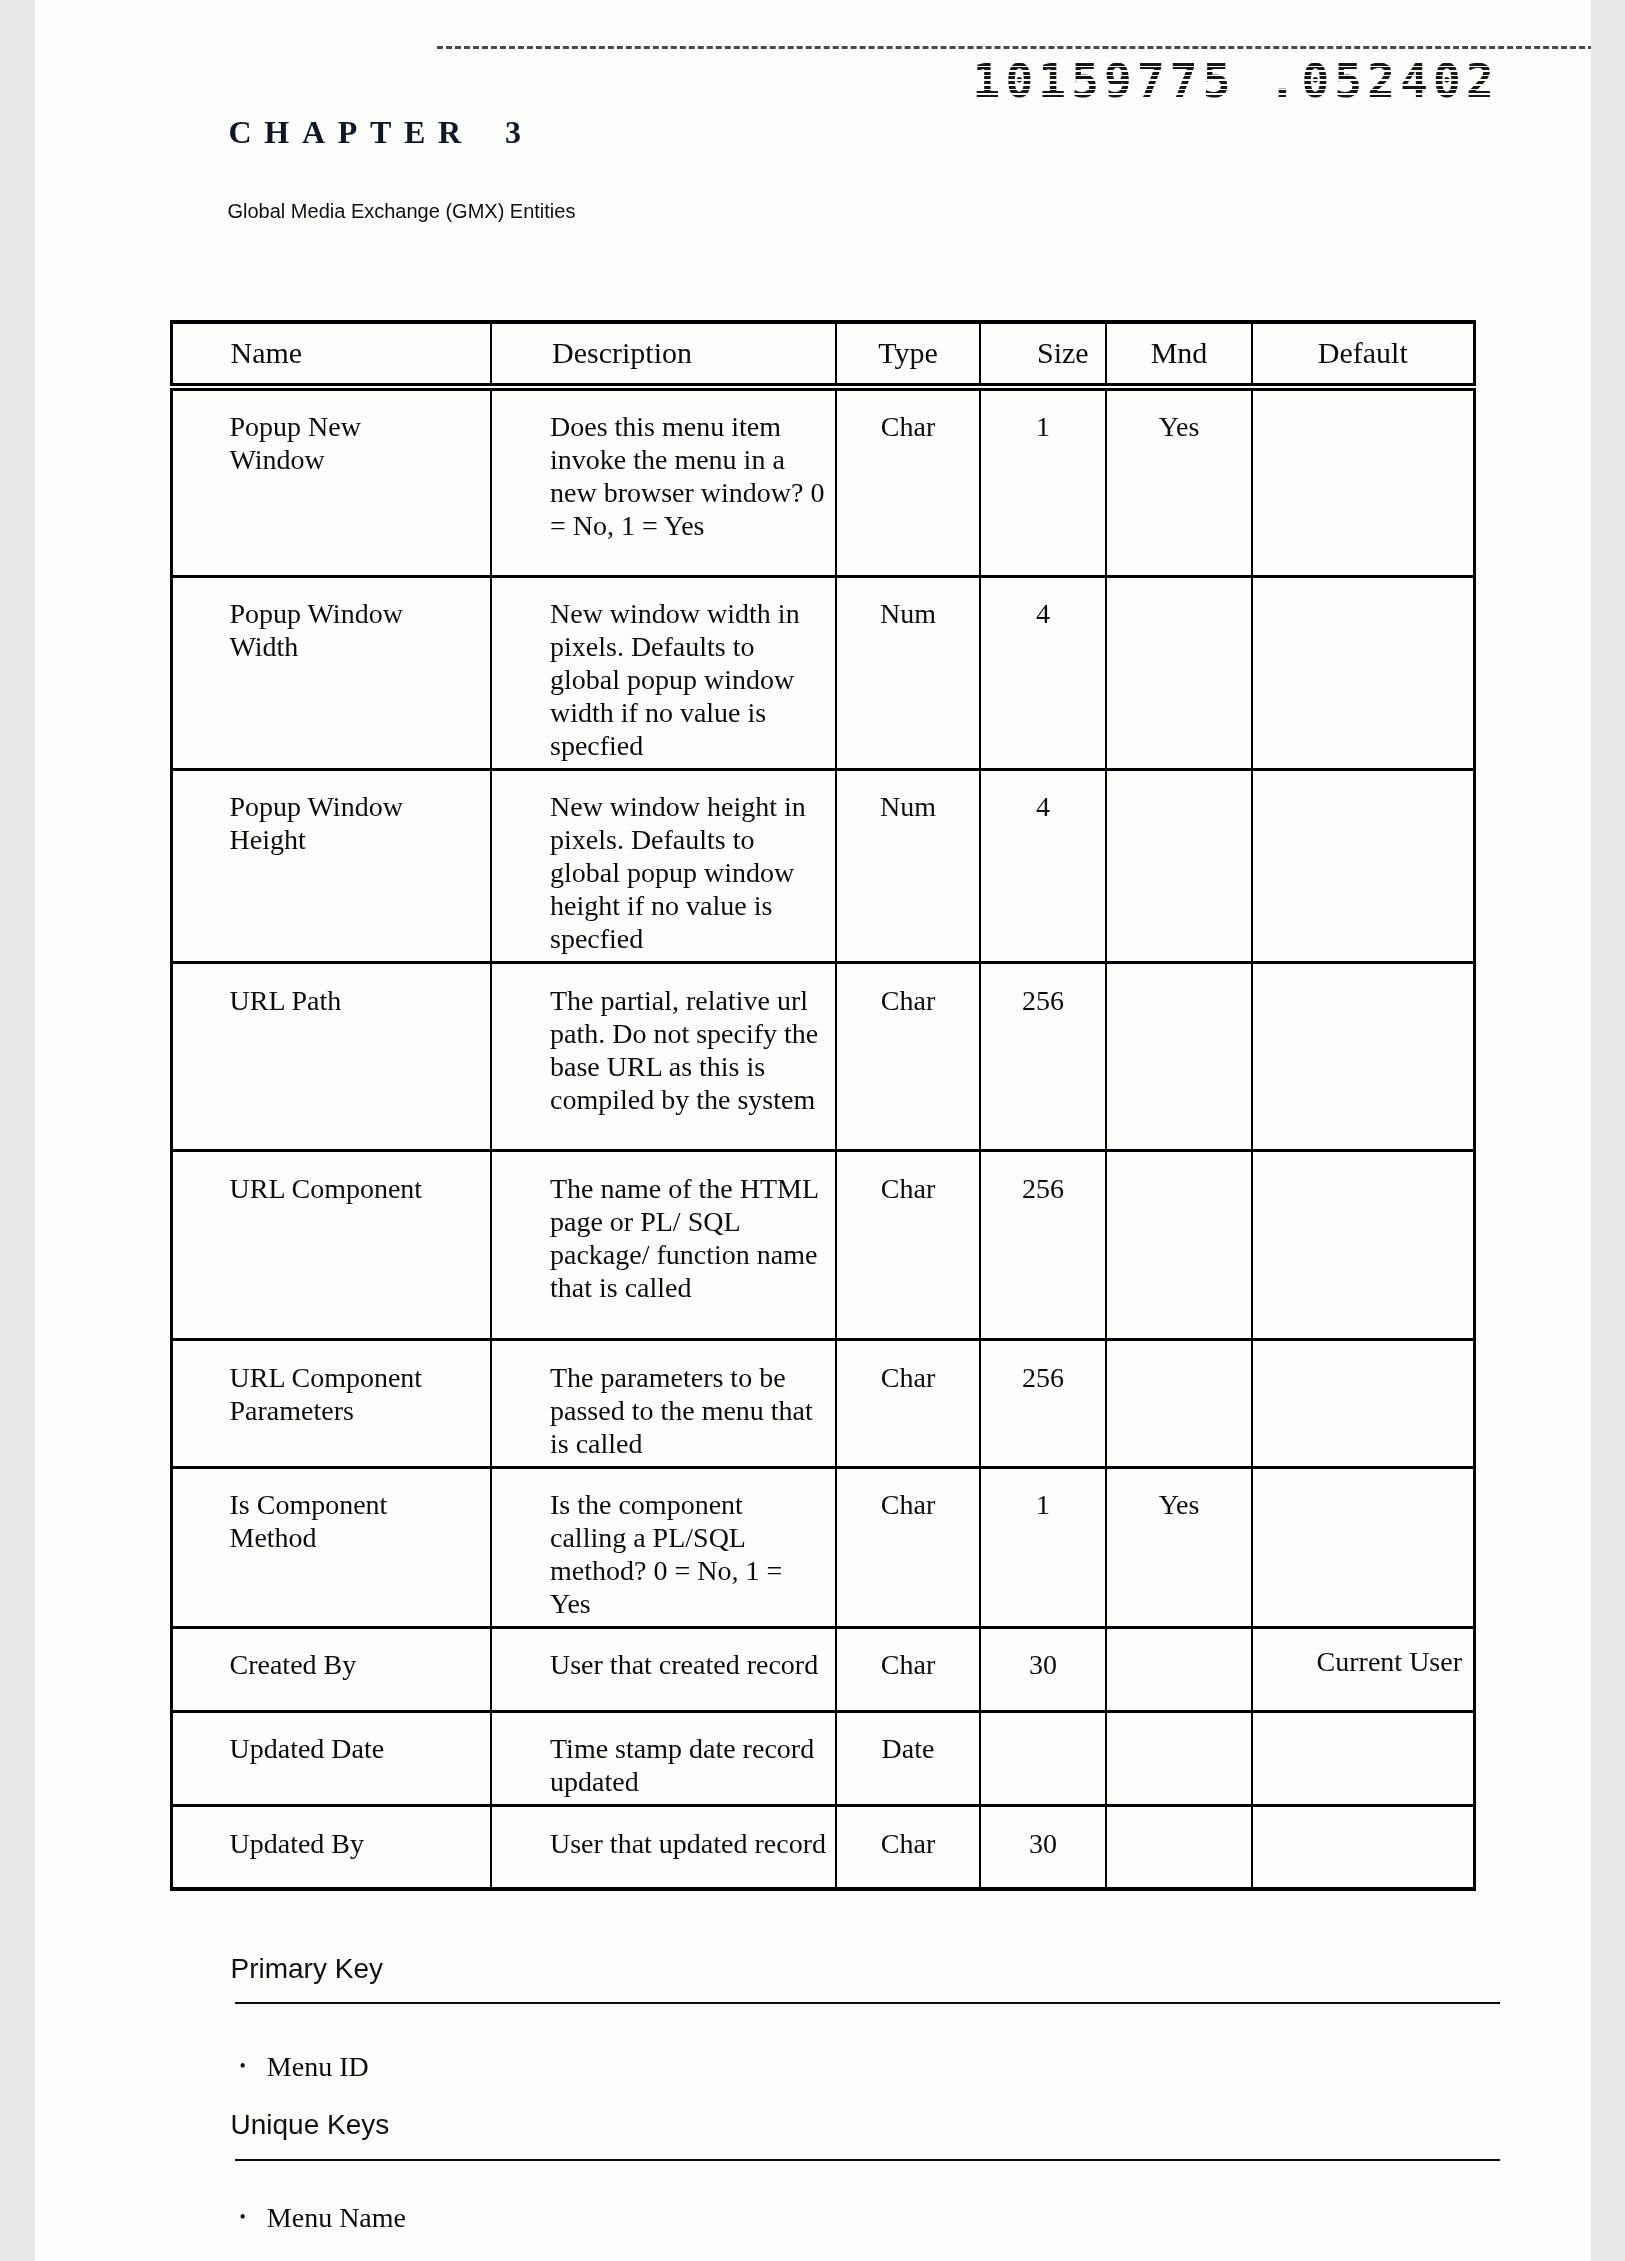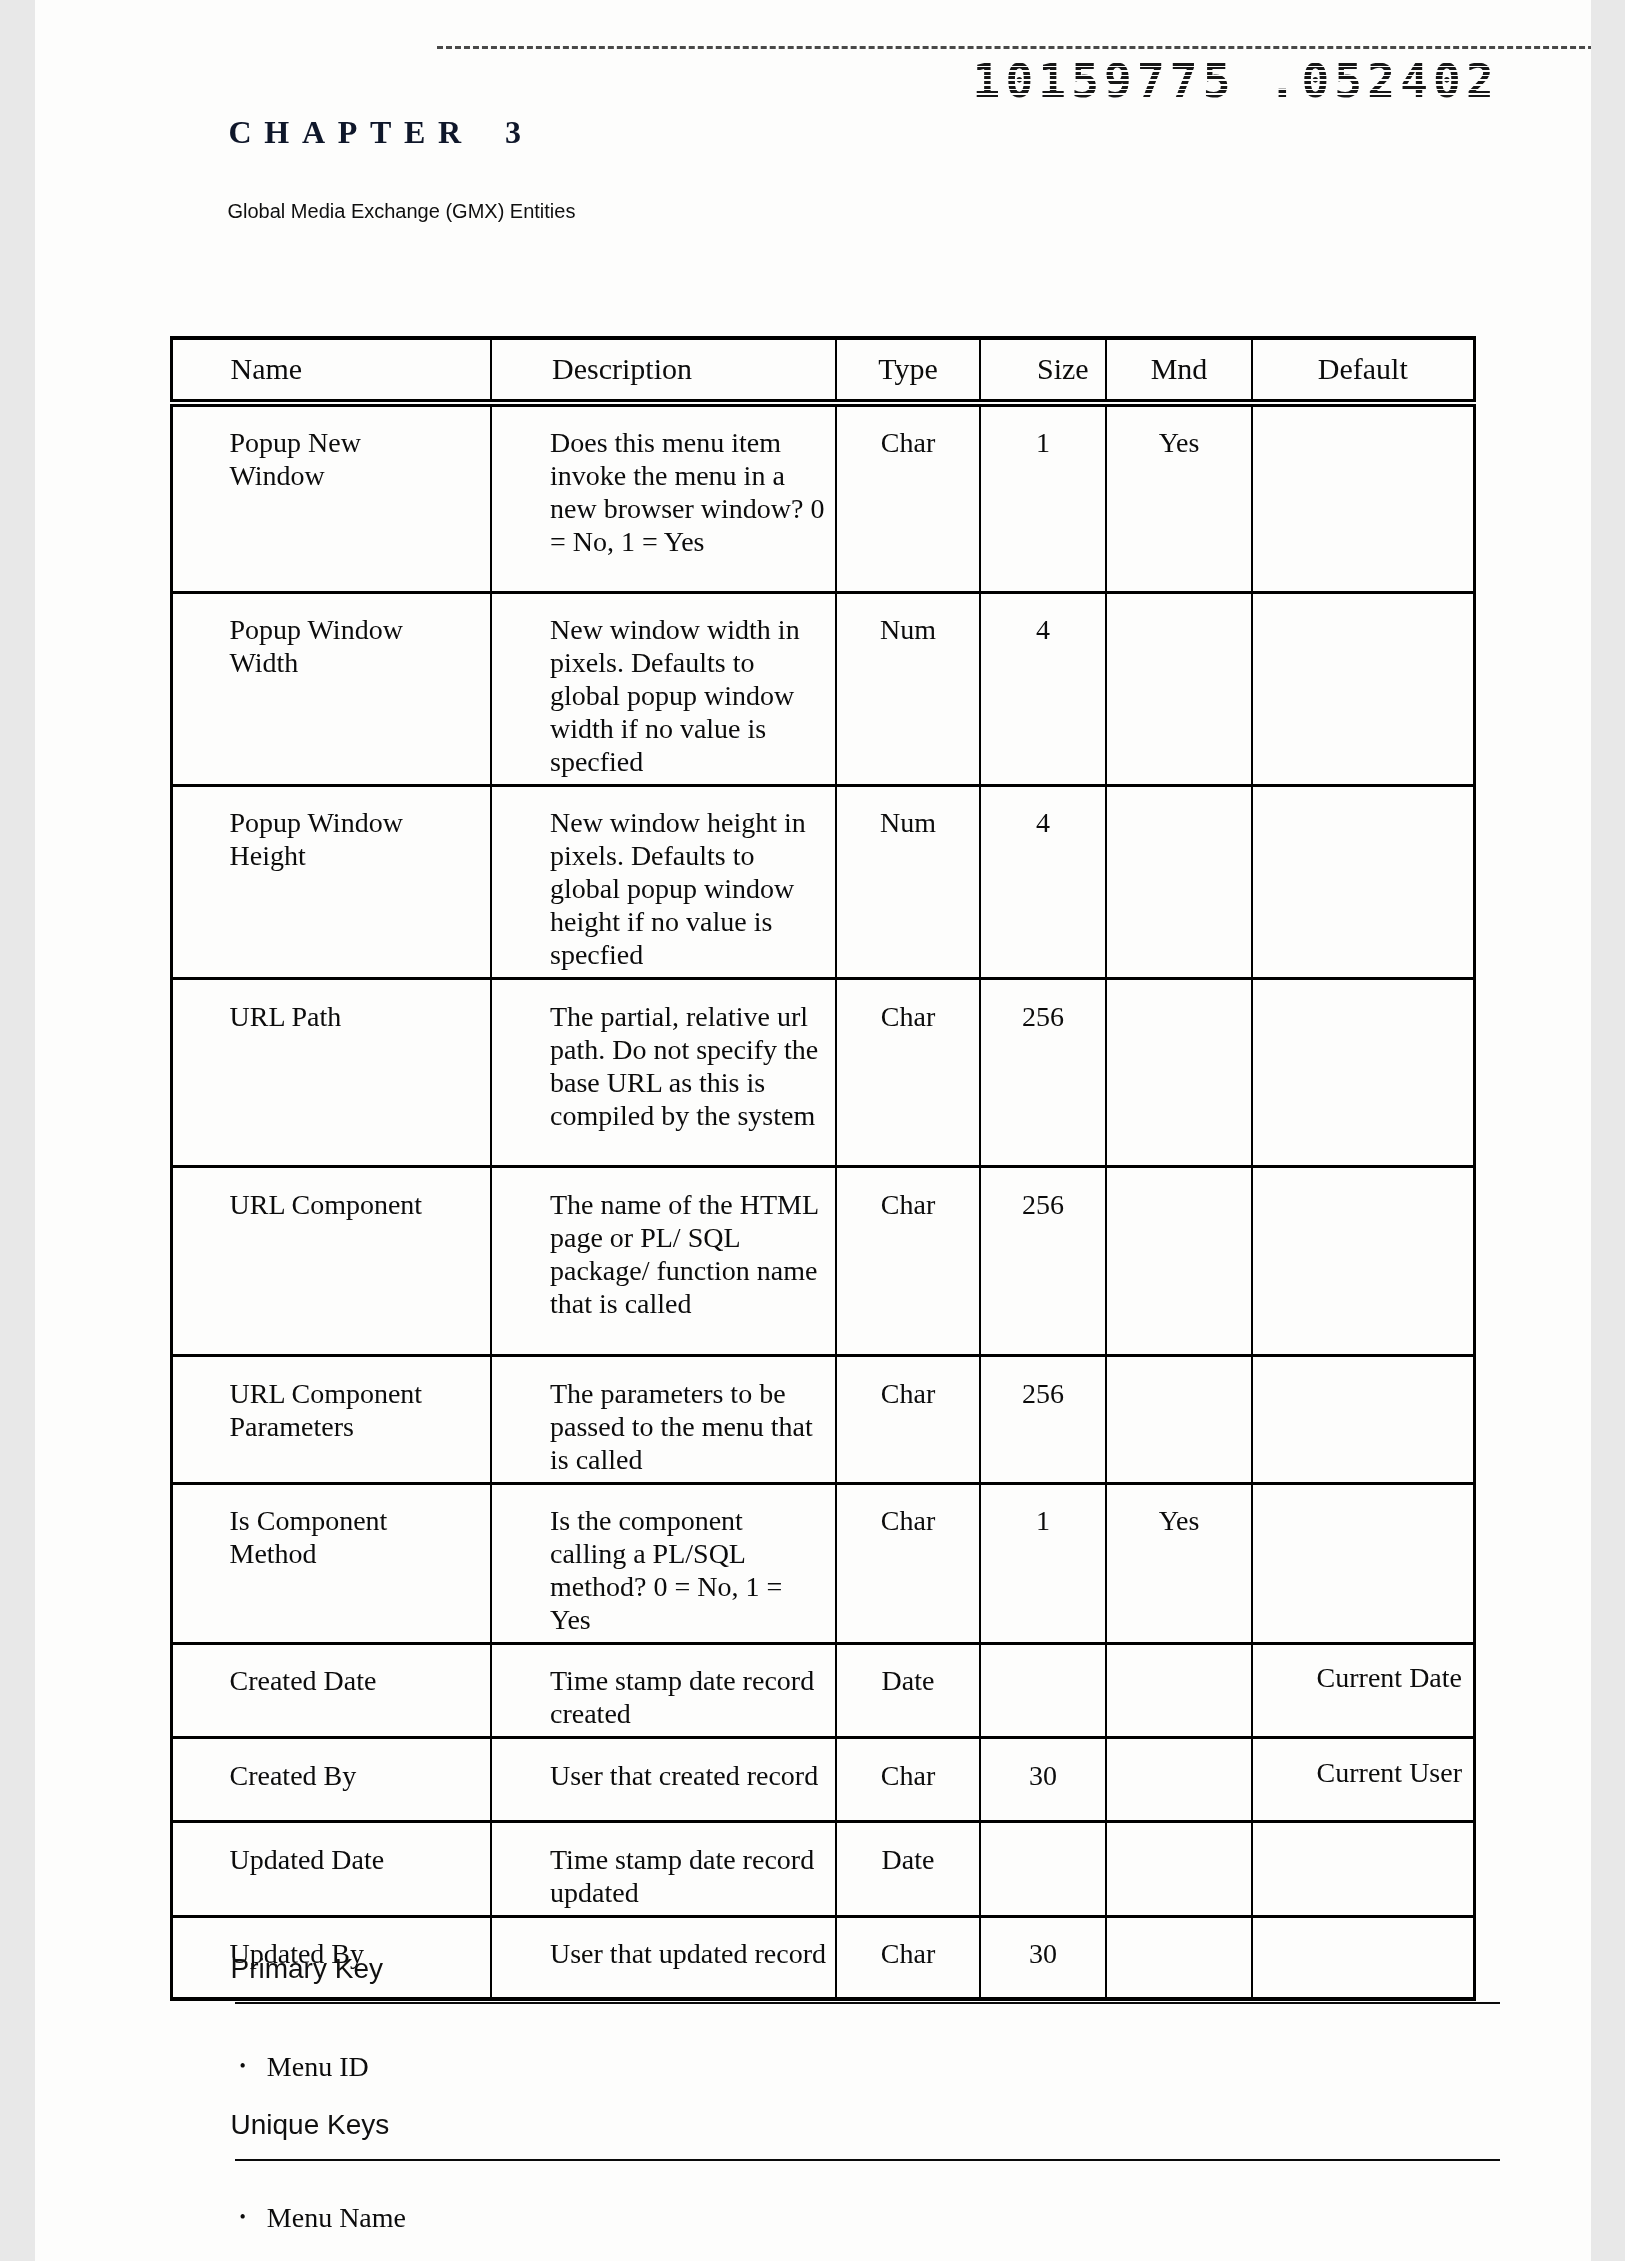--- a/index.html
+++ b/index.html
@@ -41,21 +41,21 @@
     color:#0f172a;
   }
   .doc-title{
     position:absolute;left:193px;top:200px;
     font-family:"Liberation Sans", sans-serif;
     font-size:20px;
     color:#0f0f0f;
   }
   
   table.entity-table{
-    position:absolute;left:135px;top:336px;
+    position:absolute;left:135px;top:320px;
     width:1302px;
     border-collapse:collapse;
     table-layout:fixed;
     font-family:"Liberation Serif", serif;
     font-size:28px;
     line-height:33px;
     color:#0c0c0c;
   }
   table.entity-table{border:3.7px solid #000;border-top:4.5px solid #000;border-bottom:4.5px solid #000;}
   .entity-table th,.entity-table td{
@@ -183,28 +183,20 @@
         <td class="c-def"></td>
       </tr>
       <tr style="height:141px">
         <td class="c-name">Is Component Method</td>
         <td class="c-desc">Is the component calling a PL/SQL method? 0 = No, 1 = Yes</td>
         <td class="c-type">Char</td>
         <td class="c-size">1</td>
         <td class="c-mnd">Yes</td>
         <td class="c-def"></td>
       </tr>
-      <tr style="height:82px">
-        <td class="c-name">Created Date</td>
-        <td class="c-desc">Time stamp date record created</td>
-        <td class="c-type">Date</td>
-        <td class="c-size"></td>
-        <td class="c-mnd"></td>
-        <td class="c-def">Current Date</td>
-      </tr>
       <tr style="height:84px">
         <td class="c-name">Created By</td>
         <td class="c-desc">User that created record</td>
         <td class="c-type">Char</td>
         <td class="c-size">30</td>
         <td class="c-mnd"></td>
         <td class="c-def">Current User</td>
       </tr>
       <tr style="height:85px">
         <td class="c-name">Updated Date</td>

